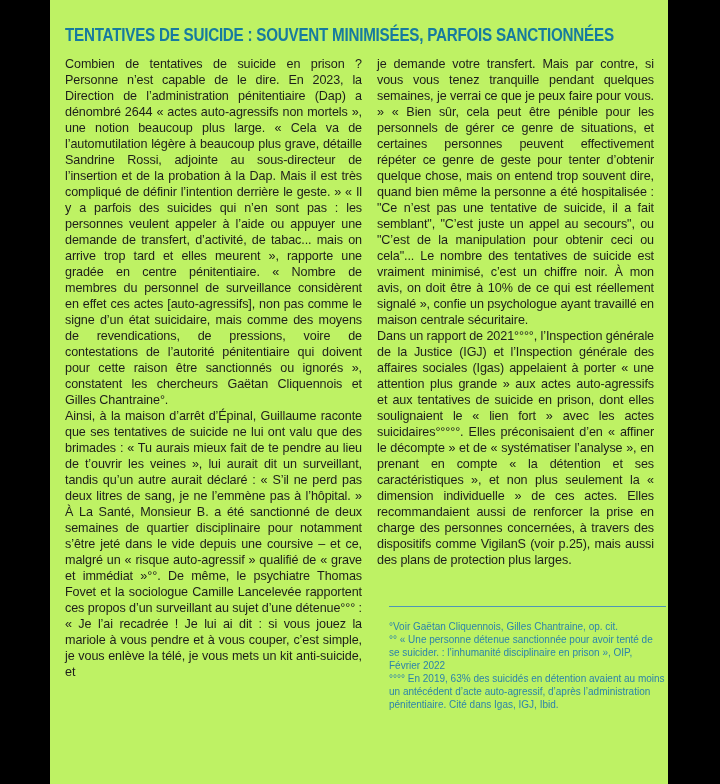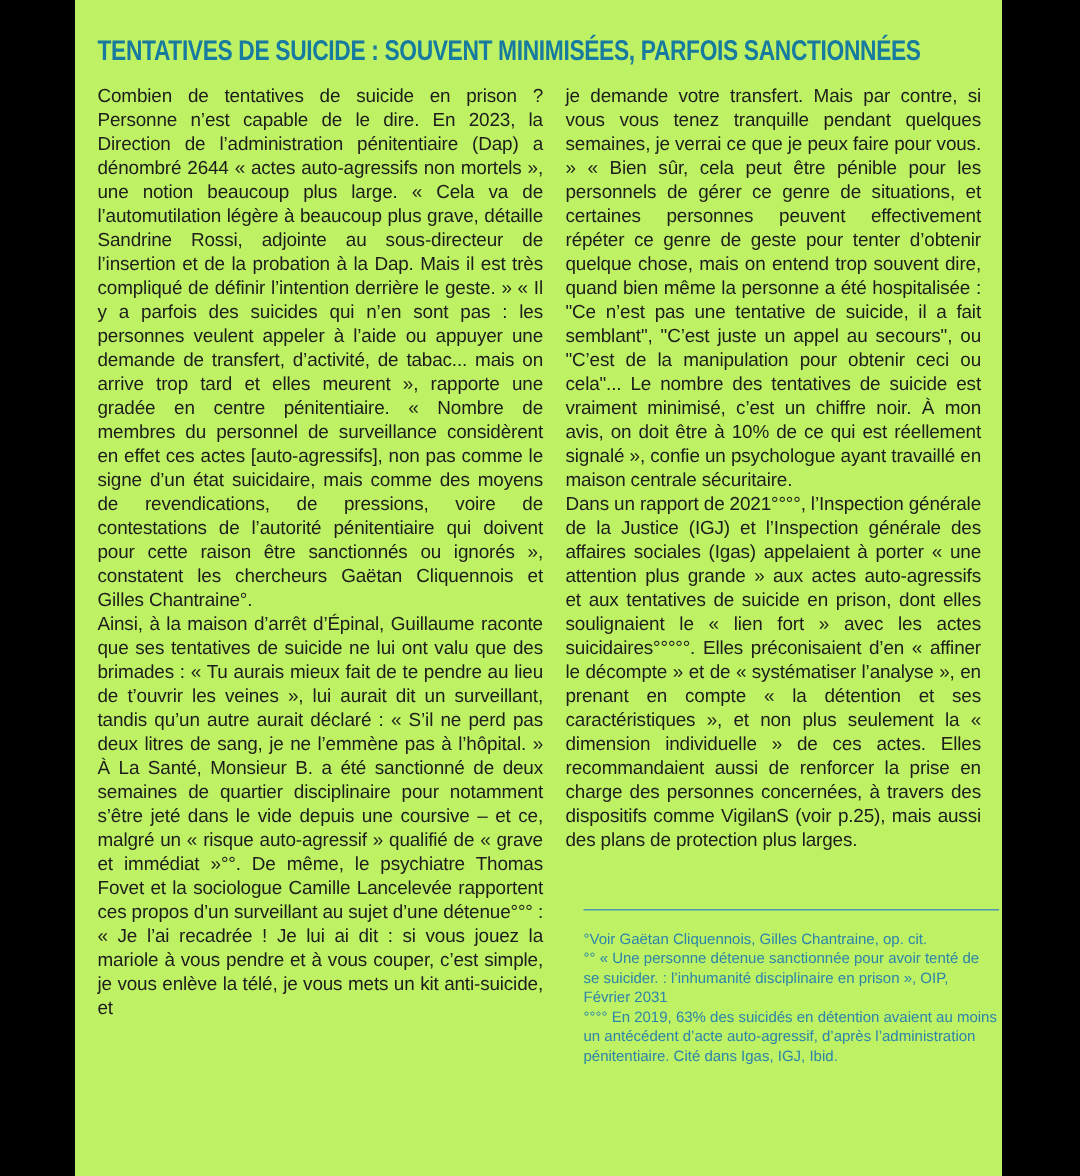--- a/index.html
+++ b/index.html
@@ -82,17 +82,17 @@
   </div>
 
   <div class="col col-right">
     <p>je demande votre transfert. Mais par contre, si vous vous tenez tranquille pendant quelques semaines, je verrai ce que je peux faire pour vous. » « Bien sûr, cela peut être pénible pour les personnels de gérer ce genre de situations, et certaines personnes peuvent effectivement répéter ce genre de geste pour tenter d’obtenir quelque chose, mais on entend trop souvent dire, quand bien même la personne a été hospitalisée : "Ce n’est pas une tentative de suicide, il a fait semblant", "C’est juste un appel au secours", ou "C’est de la manipulation pour obtenir ceci ou cela"... Le nombre des tentatives de suicide est vraiment minimisé, c’est un chiffre noir. À mon avis, on doit être à 10% de ce qui est réellement signalé », confie un psychologue ayant travaillé en maison centrale sécuritaire.</p>
     <p>Dans un rapport de 2021°°°°, l’Inspection générale de la Justice (IGJ) et l’Inspection générale des affaires sociales (Igas) appelaient à porter « une attention plus grande » aux actes auto-agressifs et aux tentatives de suicide en prison, dont elles soulignaient le « lien fort » avec les actes suicidaires°°°°°. Elles préconisaient d’en « affiner le décompte » et de « systématiser l’analyse », en prenant en compte « la détention et ses caractéristiques », et non plus seulement la « dimension individuelle » de ces actes. Elles recommandaient aussi de renforcer la prise en charge des personnes concernées, à travers des dispositifs comme VigilanS (voir p.25), mais aussi des plans de protection plus larges.</p>
   </div>
 
   <div class="footnotes">
     <div class="footnote-divider"></div>
     <p>°Voir Gaëtan Cliquennois, Gilles Chantraine, op. cit.</p>
-    <p>°° « Une personne détenue sanctionnée pour avoir tenté de se suicider. : l’inhumanité disciplinaire en prison », OIP, Février 2031</p>
+    <p>°° « Une personne détenue sanctionnée pour avoir tenté de se suicider. : l’inhumanité disciplinaire en prison », OIP, Février 2022</p>
     <p>°°°° En 2019, 63% des suicidés en détention avaient au moins un antécédent d’acte auto-agressif, d’après l’administration pénitentiaire. Cité dans Igas, IGJ, Ibid.</p>
   </div>
 
 </div>
 
 </body></html>

